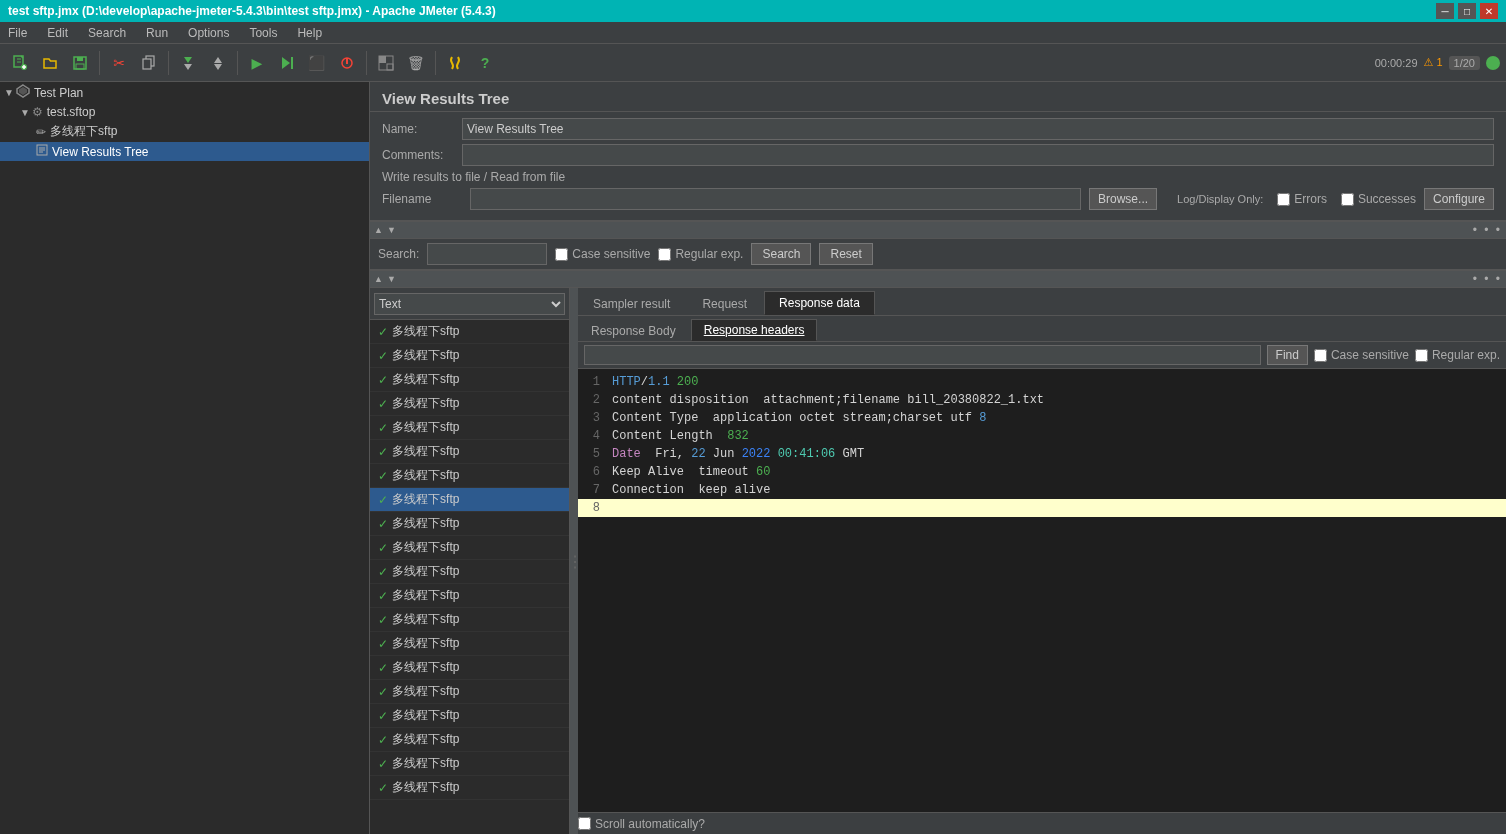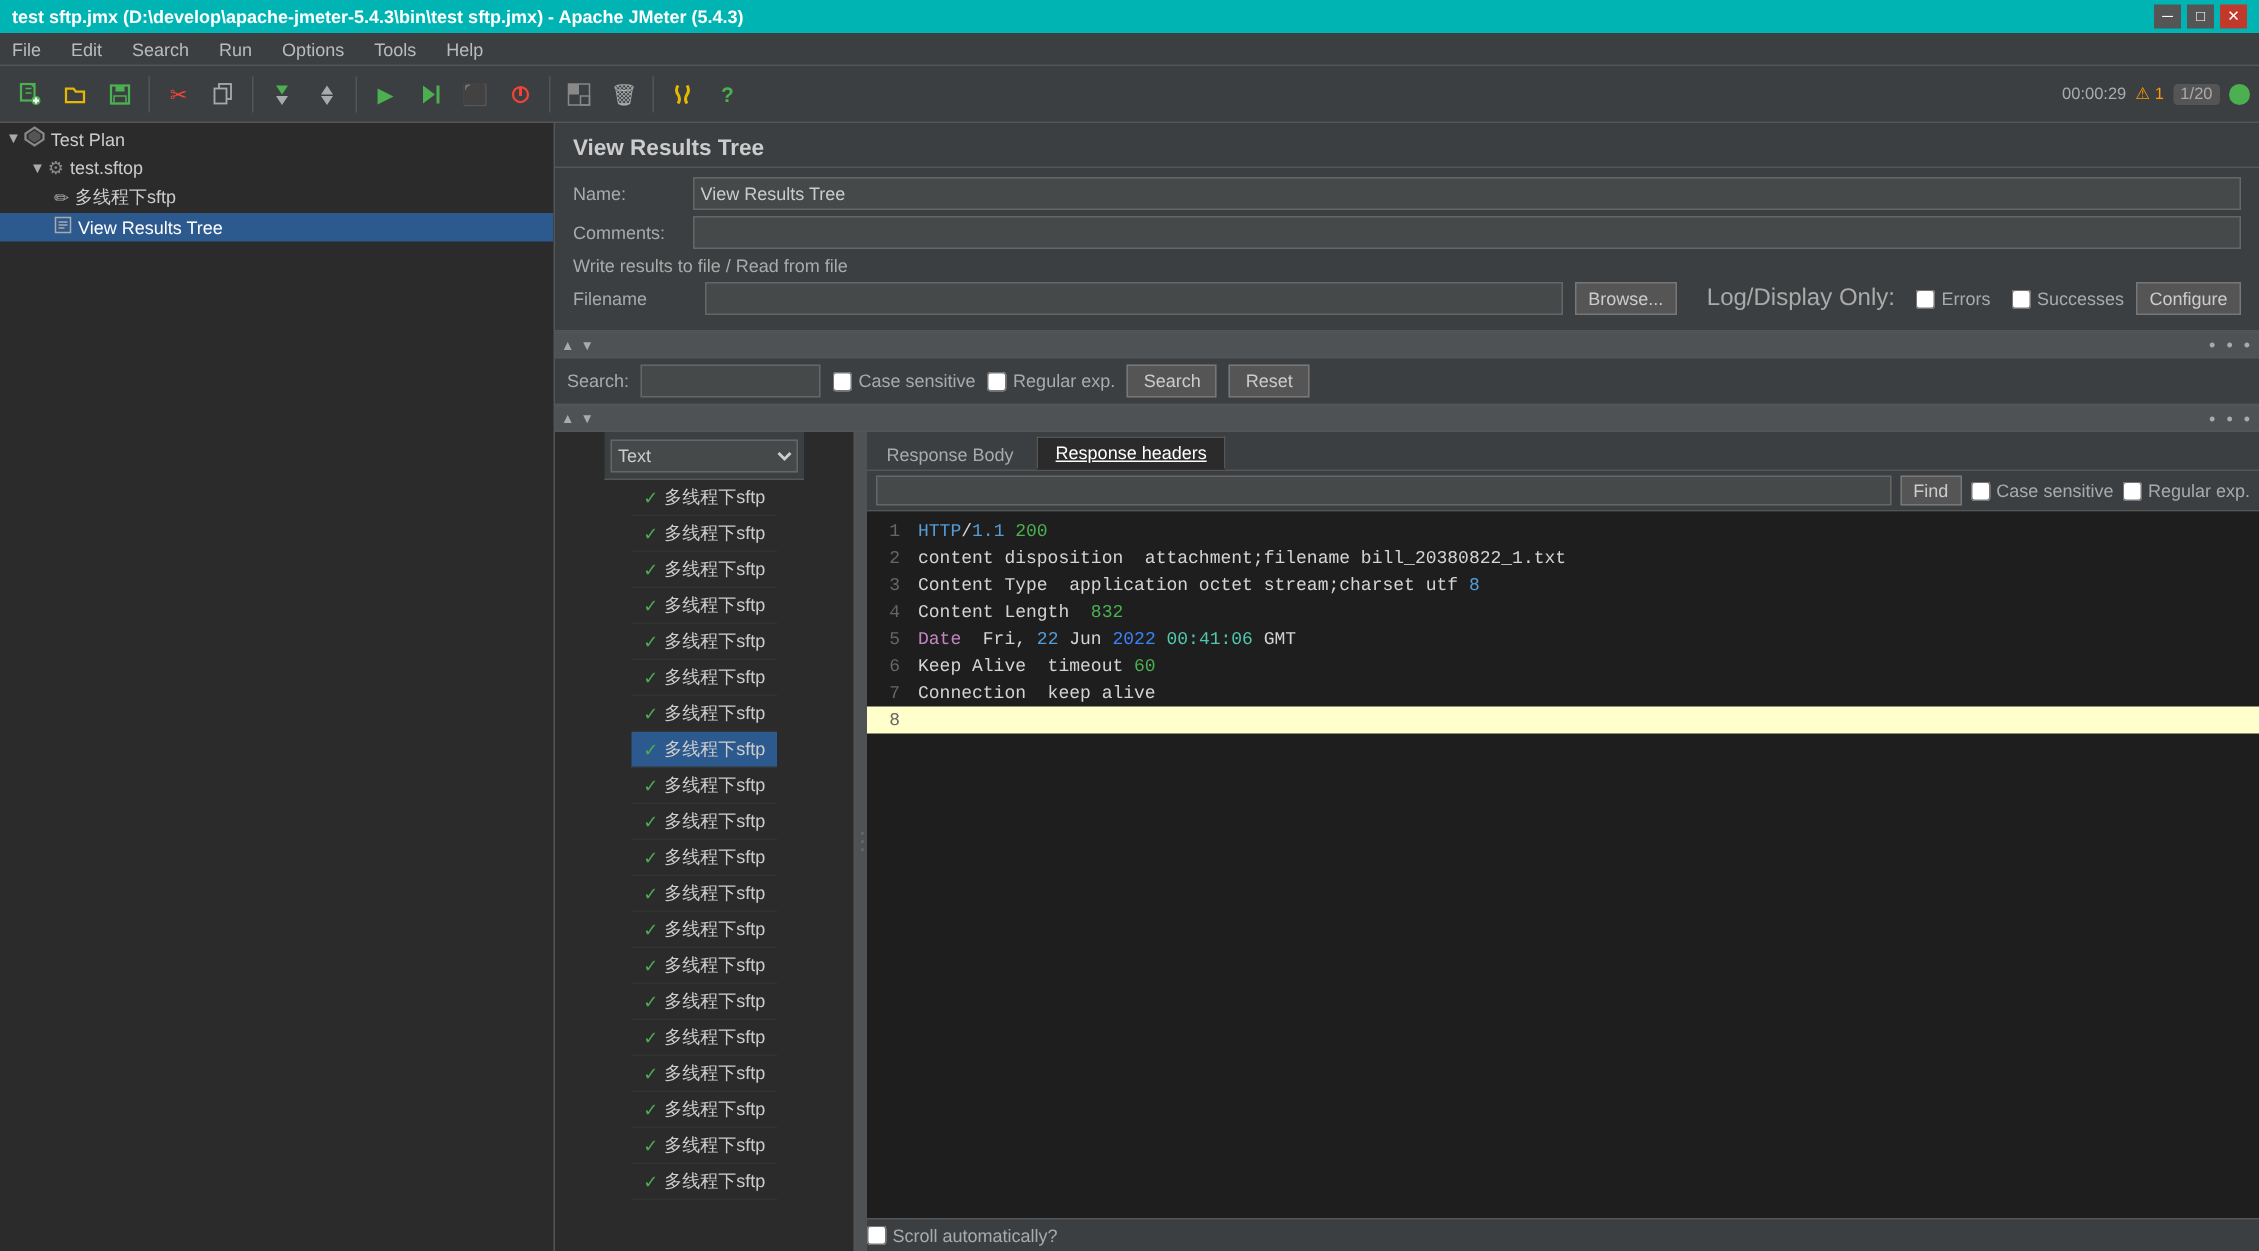--- a/index.html
+++ b/index.html
@@ -156,21 +156,21 @@
     }
     .browse-btn {
       background: #555;
       border: 1px solid #777;
       color: #ccc;
       padding: 2px 8px;
       cursor: pointer;
       font-size: 12px;
       height: 22px;
     }
-    .log-display-label { color: #aaa; font-size: 16px; }
+    .log-display-label { color: #aaa; font-size: 11px; }
     .checkbox-row { display: flex; align-items: center; gap: 4px; font-size: 12px; color: #aaa; }
     .configure-btn {
       background: #555;
       border: 1px solid #777;
       color: #ccc;
       padding: 2px 8px;
       cursor: pointer;
       font-size: 12px;
       height: 22px;
       margin-left: auto;
@@ -238,21 +238,20 @@
 
     
     #results-list {
       width: 200px;
       min-width: 200px;
       background: #2b2b2b;
       border-right: 1px solid #555;
       overflow-y: auto;
       display: flex;
       flex-direction: column;
-      align-items: center;
     }
 
     .results-toolbar {
       background: #3c3f41;
       height: 32px;
       display: flex;
       align-items: center;
       padding: 0 4px;
       gap: 4px;
       border-bottom: 1px solid #555;
@@ -731,20 +730,31 @@
         <div class="result-item">
           <span class="check-icon">✓</span>
           <span>多线程下sftp</span>
         </div>
       </div>
 
       <div class="v-drag-handle">⋮</div>
 
       <div id="right-content">
 
+        <div class="tabs-bar">
+          <div class="tab">
+            <span>Sampler result</span>
+          </div>
+          <div class="tab">
+            <span>Request</span>
+          </div>
+          <div class="tab active">
+            <span>Response data</span>
+          </div>
+        </div>
 
         <div class="sub-tabs-bar">
           <div class="sub-tab">
             <span>Response Body</span>
           </div>
           <div class="sub-tab active">
             <span>Response headers</span>
           </div>
         </div>
 

